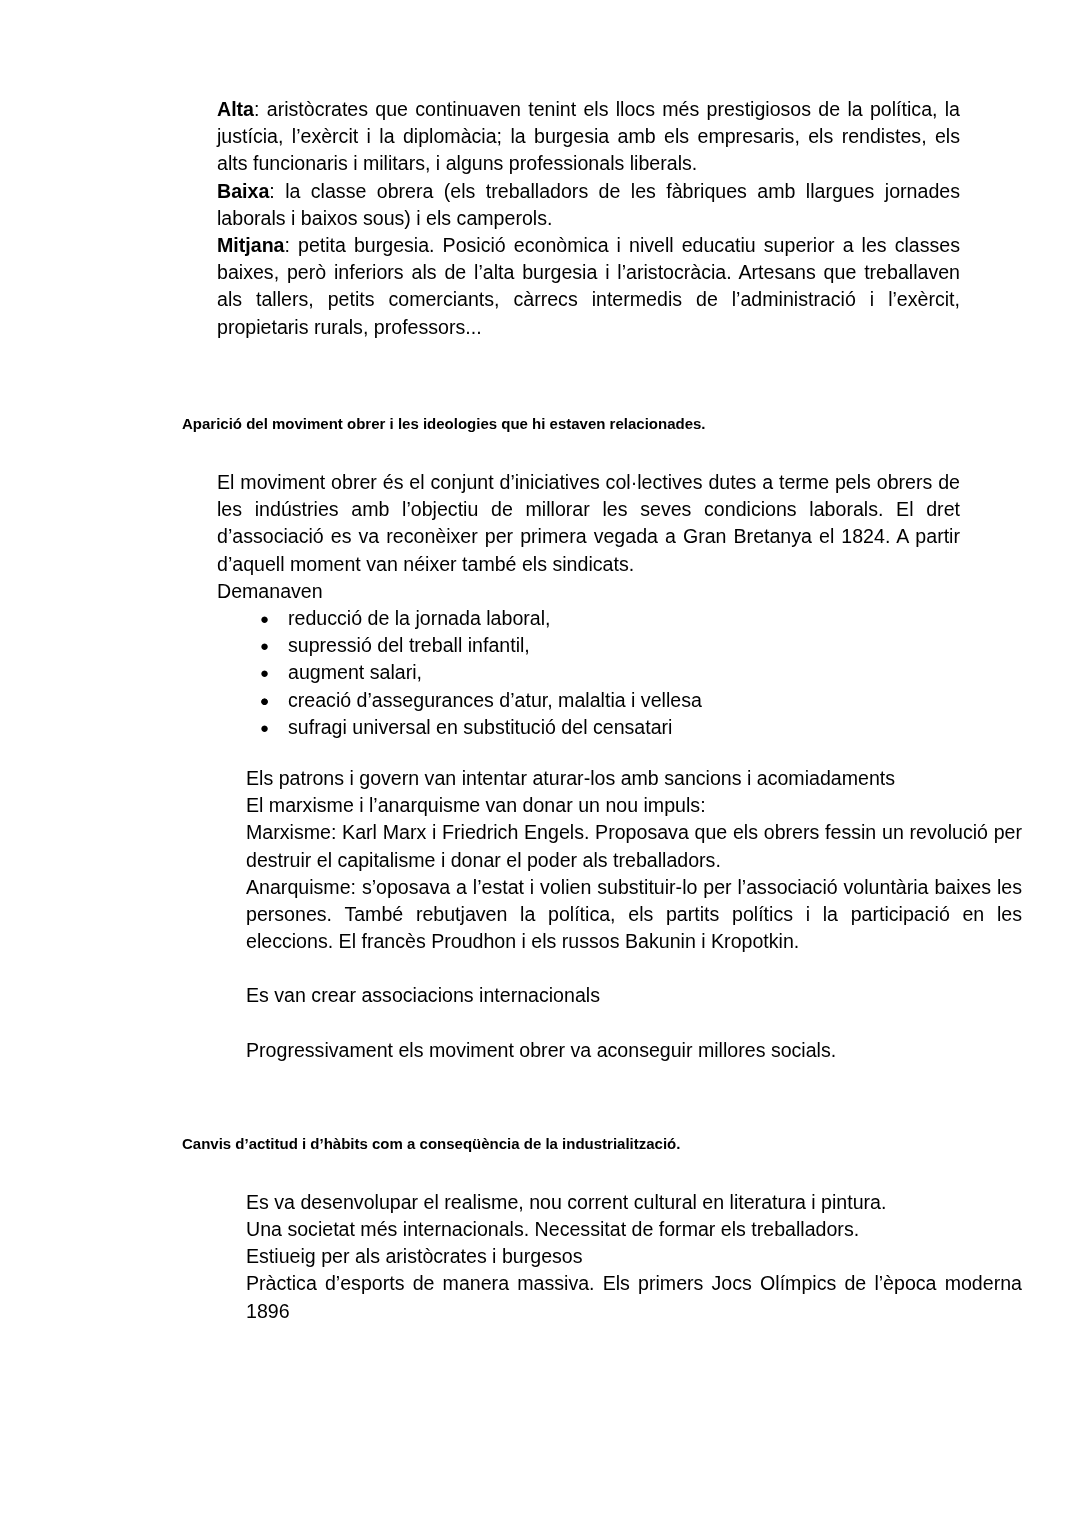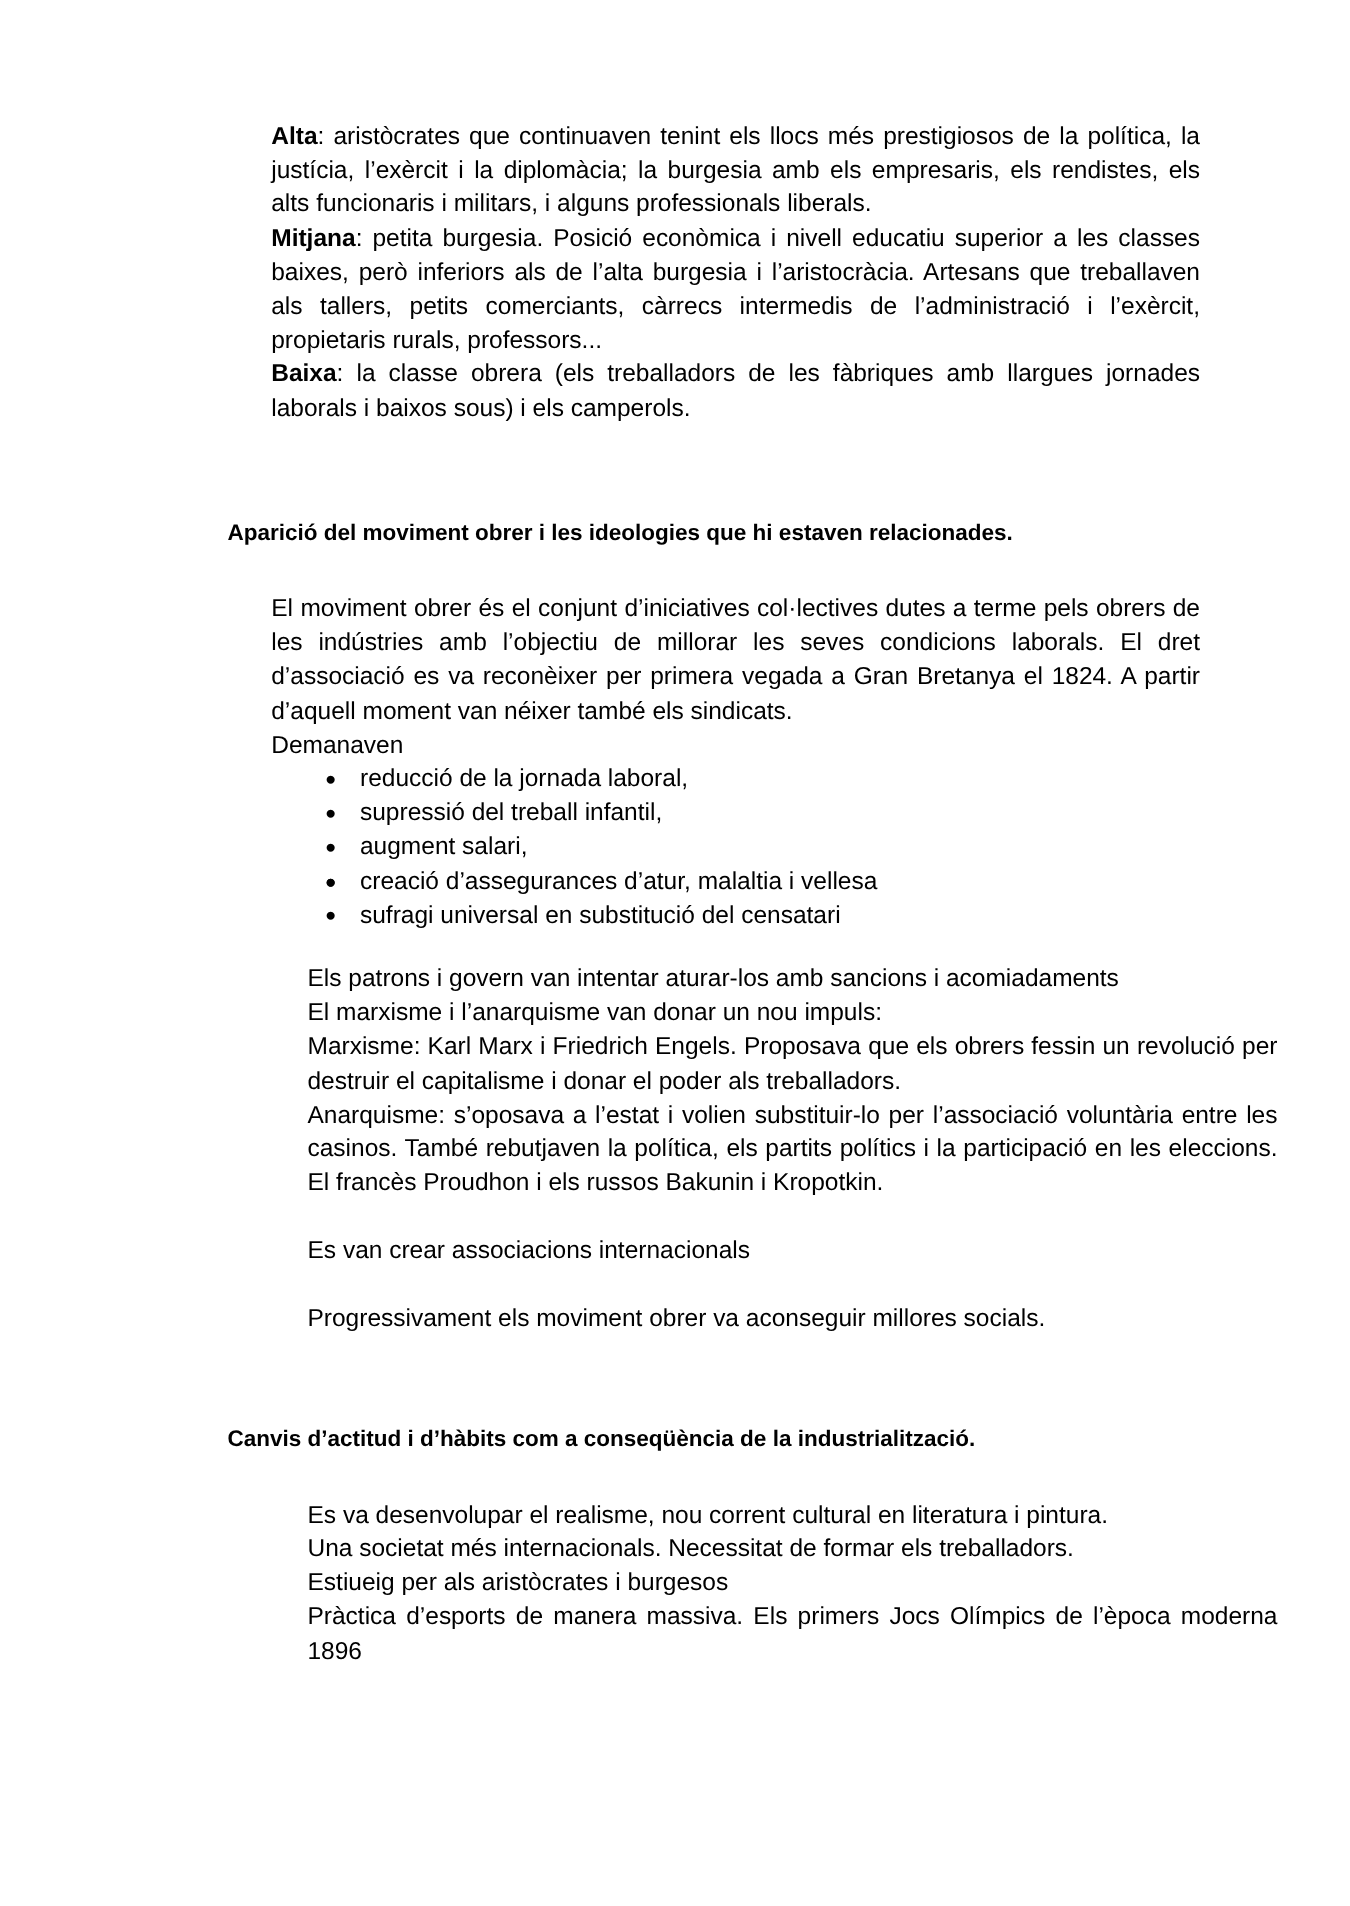--- a/index.html
+++ b/index.html
@@ -40,21 +40,21 @@
     text-align: left;
   }
   b, .bold {
     font-weight: bold;
   }
 
   
   .lvl-head {          
     margin-left: 152px;
     margin-right: 150px;
-    font-size: 18px;
+    font-size: 15px;
     line-height: 27.2px;
     font-weight: bold;
     text-align: left;
   }
   .lvl-1 {             
     margin-left: 187px;
     margin-right: 150px;
   }
   .lvl-2 {             
     margin-left: 216px;
@@ -97,22 +97,22 @@
 </head>
 <body>
 
 <div class="page">
   <div class="doc-body">
 
     <div class="sp-top"></div>
 
     <div>
       <p class="para lvl-1"><b>Alta</b><span>: aristòcrates que continuaven tenint els llocs més prestigiosos de la política, la justícia, l’exèrcit i la diplomàcia; la burgesia amb els empresaris, els rendistes, els alts funcionaris i militars, i alguns professionals liberals.</span></p>
+      <p class="para lvl-1"><b>Baixa</b><span>: la classe obrera (els treballadors de les fàbriques amb llargues jornades laborals i baixos sous) i els camperols.</span></p>
       <p class="para lvl-1"><b>Mitjana</b><span>: petita burgesia. Posició econòmica i nivell educatiu superior a les classes baixes, però inferiors als de l’alta burgesia i l’aristocràcia. Artesans que treballaven als tallers, petits comerciants, càrrecs intermedis de l’administració i l’exèrcit, propietaris rurals, professors...</span></p>
-      <p class="para lvl-1"><b>Baixa</b><span>: la classe obrera (els treballadors de les fàbriques amb llargues jornades laborals i baixos sous) i els camperols.</span></p>
     </div>
 
     <div class="sp-gap-lg"></div>
 
     <h2 class="lvl-head">Aparició del moviment obrer i les ideologies que hi estaven relacionades.</h2>
 
     <div class="sp-gap-head"></div>
 
     <p class="para lvl-1">El moviment obrer és el conjunt d’iniciatives col·lectives dutes a terme pels obrers de les indústries amb l’objectiu de millorar les seves condicions laborals. El dret d’associació es va reconèixer per primera vegada a Gran Bretanya el 1824. A partir d’aquell moment van néixer també els sindicats.</p>
     <p class="para lvl-1 noj">Demanaven</p>
@@ -124,21 +124,21 @@
       <li><span class="bullet-dot">●</span></li>
       <li><span class="bullet-dot">●</span><span>creació d’assegurances d’atur, malaltia i vellesa</span></li>
       <li><span class="bullet-dot">●</span><span>sufragi universal en substitució del censatari</span></li>
     </ul>
 
     <div class="sp-gap-md"></div>
 
     <p class="para lvl-2 noj">Els patrons i govern van intentar aturar-los amb sancions i acomiadaments</p>
     <p class="para lvl-2 noj">El marxisme i l’anarquisme van donar un nou impuls:</p>
     <p class="para lvl-2">Marxisme: Karl Marx i Friedrich Engels. Proposava que els obrers fessin un revolució per destruir el capitalisme i donar el poder als treballadors.</p>
-    <p class="para lvl-2">Anarquisme: s’oposava a l’estat i volien substituir-lo per l’associació voluntària entre les casinos. També rebutjaven la política, els partits polítics i la participació en les eleccions. El francès Proudhon i els russos Bakunin i Kropotkin.</p>
+    <p class="para lvl-2">Anarquisme: s’oposava a l’estat i volien substituir-lo per l’associació voluntària baixes les persones. També rebutjaven la política, els partits polítics i la participació en les eleccions. El francès Proudhon i els russos Bakunin i Kropotkin.</p>
 
     <div class="sp-gap-sm"></div>
 
     <p class="para lvl-2 noj">Es van crear associacions internacionals</p>
 
     <div class="sp-gap-sm"></div>
 
     <p class="para lvl-2 noj">Progressivament els moviment obrer va aconseguir millores socials.</p>
 
     <div class="sp-gap-sec"></div>

